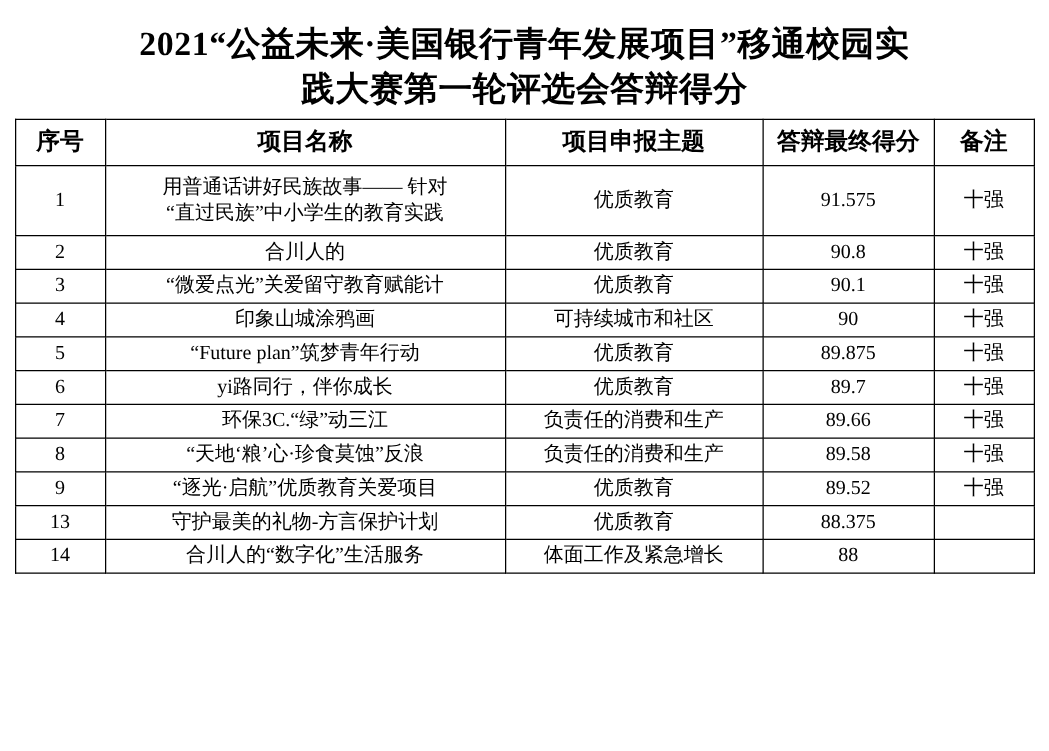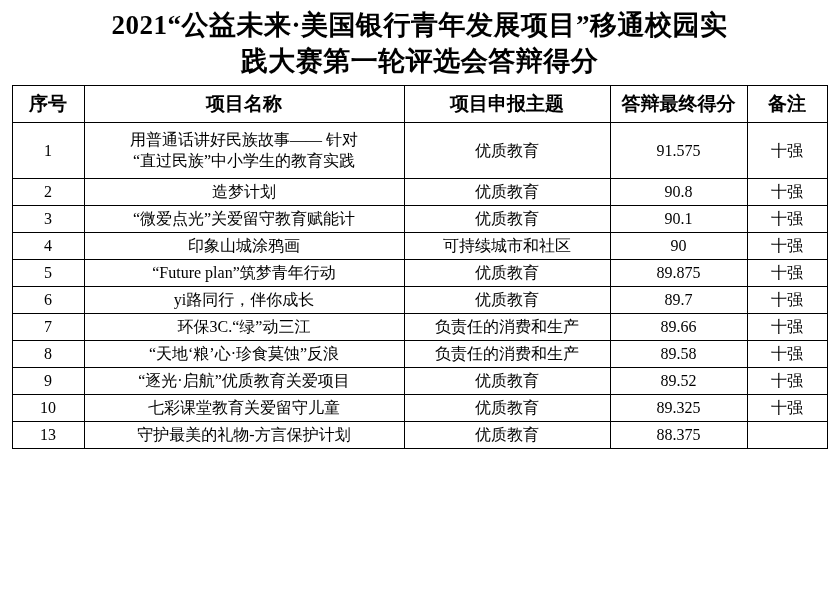--- a/index.html
+++ b/index.html
@@ -20,21 +20,21 @@
     box-sizing: border-box;
     position: relative;
   }
   .title {
     text-align: center;
     font-family: "Liberation Serif", "DejaVu Serif", serif;
     font-weight: bold;
     font-size: 27px;
     line-height: 1.32;
     letter-spacing: 0.5px;
-    padding: 8px 8px 2px 8px;
+    padding: 18px 8px 2px 8px;
     white-space: pre-line;
   }
   table.score-table {
     border-collapse: collapse;
     width: 815px;
     margin: 4px auto 0 auto;
     table-layout: fixed;
   }
   table.score-table th,
   table.score-table td {
@@ -95,21 +95,21 @@
         <tr class="row tall">
           <td class="idx">1</td>
           <td class="name two-line" style="white-space: pre-line;">用普通话讲好民族故事—— 针对
 “直过民族”中小学生的教育实践</td>
           <td class="theme">优质教育</td>
           <td class="score">91.575</td>
           <td class="note">十强</td>
         </tr>
         <tr class="row">
           <td class="idx">2</td>
-          <td class="name">造梦计划</td>
+          <td class="name">合川人的</td>
           <td class="theme">优质教育</td>
           <td class="score">90.8</td>
           <td class="note">十强</td>
         </tr>
         <tr class="row">
           <td class="idx">3</td>
           <td class="name">“微爱点光”关爱留守教育赋能计</td>
           <td class="theme">优质教育</td>
           <td class="score">90.1</td>
           <td class="note">十强</td>
@@ -150,29 +150,29 @@
           <td class="note">十强</td>
         </tr>
         <tr class="row">
           <td class="idx">9</td>
           <td class="name">“逐光·启航”优质教育关爱项目</td>
           <td class="theme">优质教育</td>
           <td class="score">89.52</td>
           <td class="note">十强</td>
         </tr>
         <tr class="row">
-          <td class="idx">10</td>
-          <td class="name">七彩课堂教育关爱留守儿童</td>
-          <td class="theme">优质教育</td>
-          <td class="score">89.325</td>
-          <td class="note">十强</td>
-        </tr>
-        <tr class="row">
           <td class="idx">13</td>
           <td class="name">守护最美的礼物-方言保护计划</td>
           <td class="theme">优质教育</td>
           <td class="score">88.375</td>
+          <td class="note"></td>
+        </tr>
+        <tr class="row">
+          <td class="idx">14</td>
+          <td class="name">合川人的“数字化”生活服务</td>
+          <td class="theme">体面工作及紧急增长</td>
+          <td class="score">88</td>
           <td class="note"></td>
         </tr>
       </tbody>
   </table>
 
 </div>
 
 </body></html>

